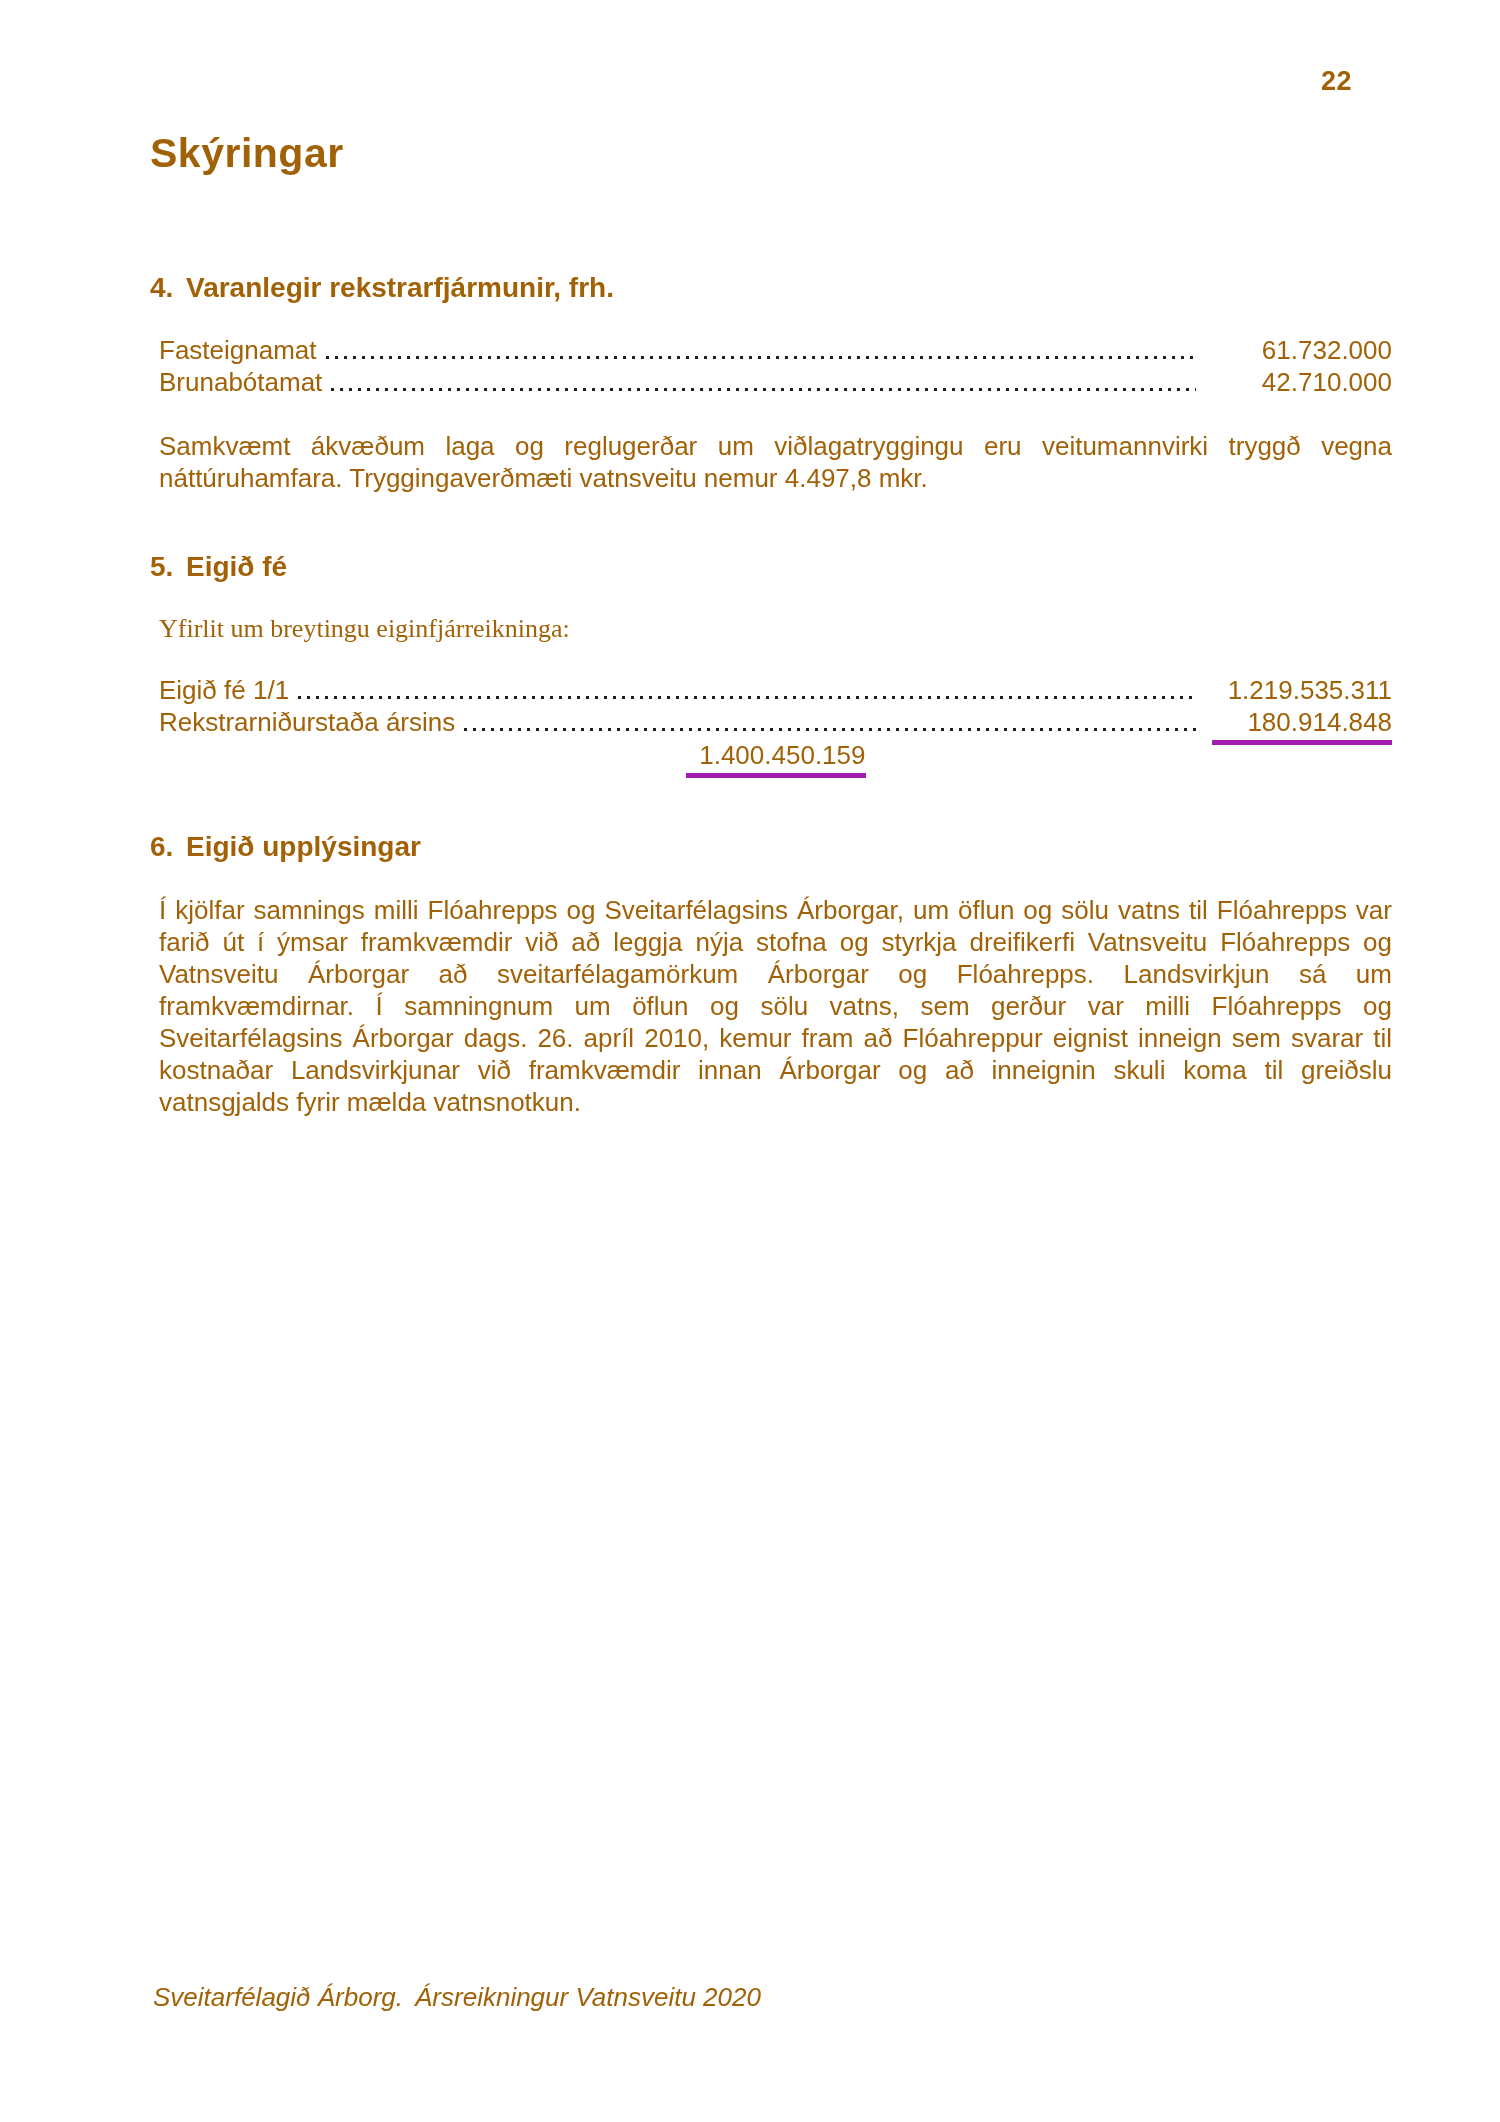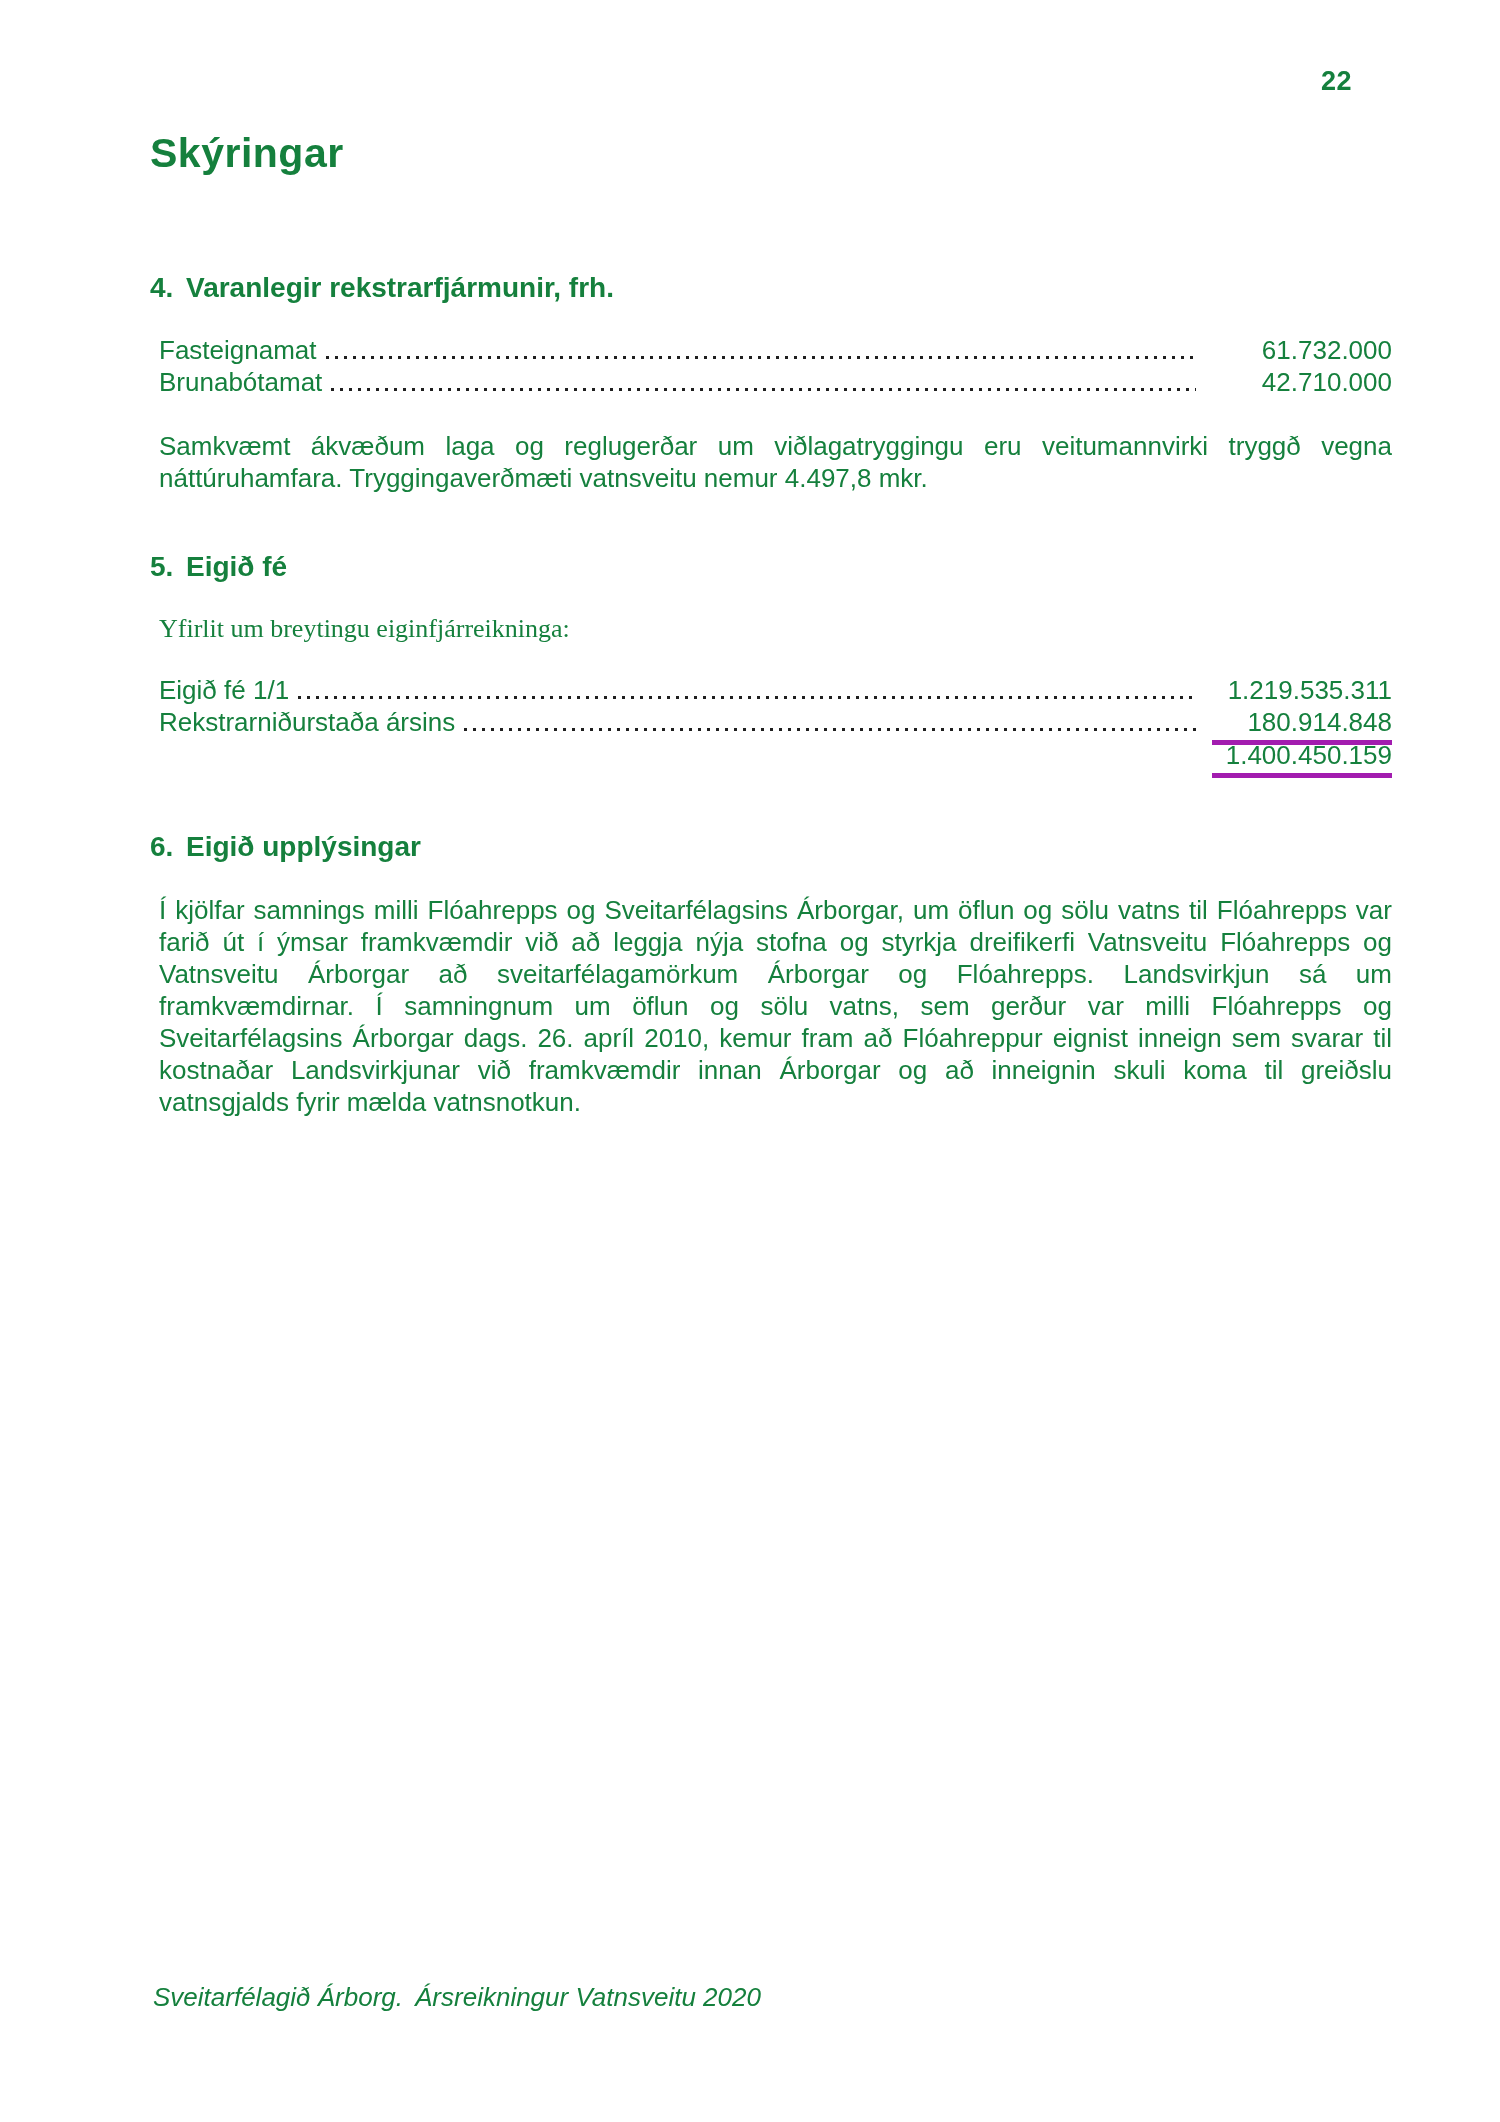--- a/index.html
+++ b/index.html
@@ -2,21 +2,21 @@
 <html><head>
 <meta charset="utf-8">
 <style>
   html, body { margin: 0; padding: 0; background: #ffffff; }
   .page {
     position: relative;
     width: 1500px;
     height: 2122px;
     background: #ffffff;
     font-family: "Liberation Sans", "DejaVu Sans", sans-serif;
-    color: #15803d;
+    color: #a16207;
     overflow: hidden;
   }
   .pagenum {
     position: absolute;
     top: 66px;
     right: 148px;
     font-size: 27px;
     font-weight: bold;
     letter-spacing: 0.5px;
   }
@@ -69,21 +69,21 @@
   }
   .finrow .value {
     width: 180px;
     text-align: right;
     white-space: nowrap;
   }
   .finrow .value.rule {
     border-bottom: 5px solid #a21caf;
     padding-bottom: 2px;
   }
-  .finrow.total { justify-content: flex-end; margin-top: 1px; }
+  .finrow.total { justify-content: center; margin-top: 1px; }
   .footer {
     position: absolute;
     top: 1982px;
     left: 153px;
     font-size: 26px;
     font-style: italic;
     display: flex;
     gap: 12px;
     white-space: nowrap;
   }

